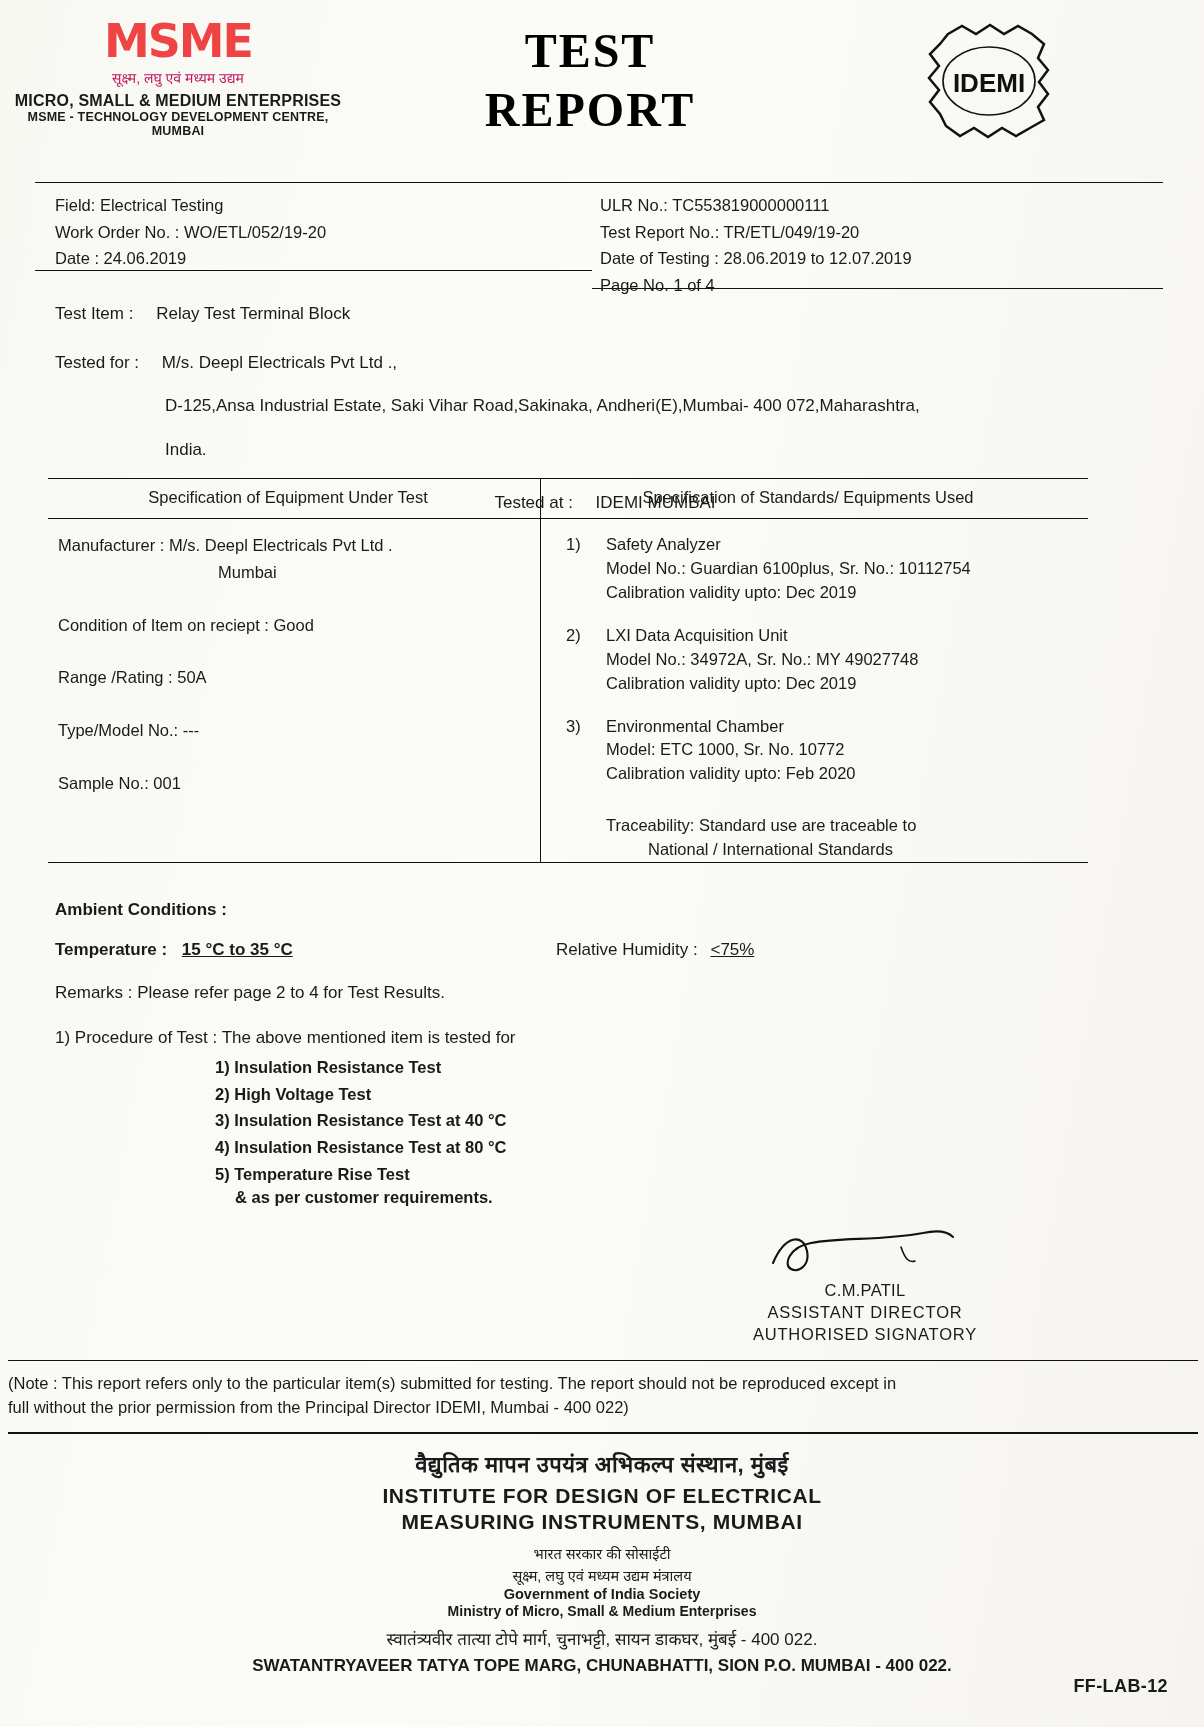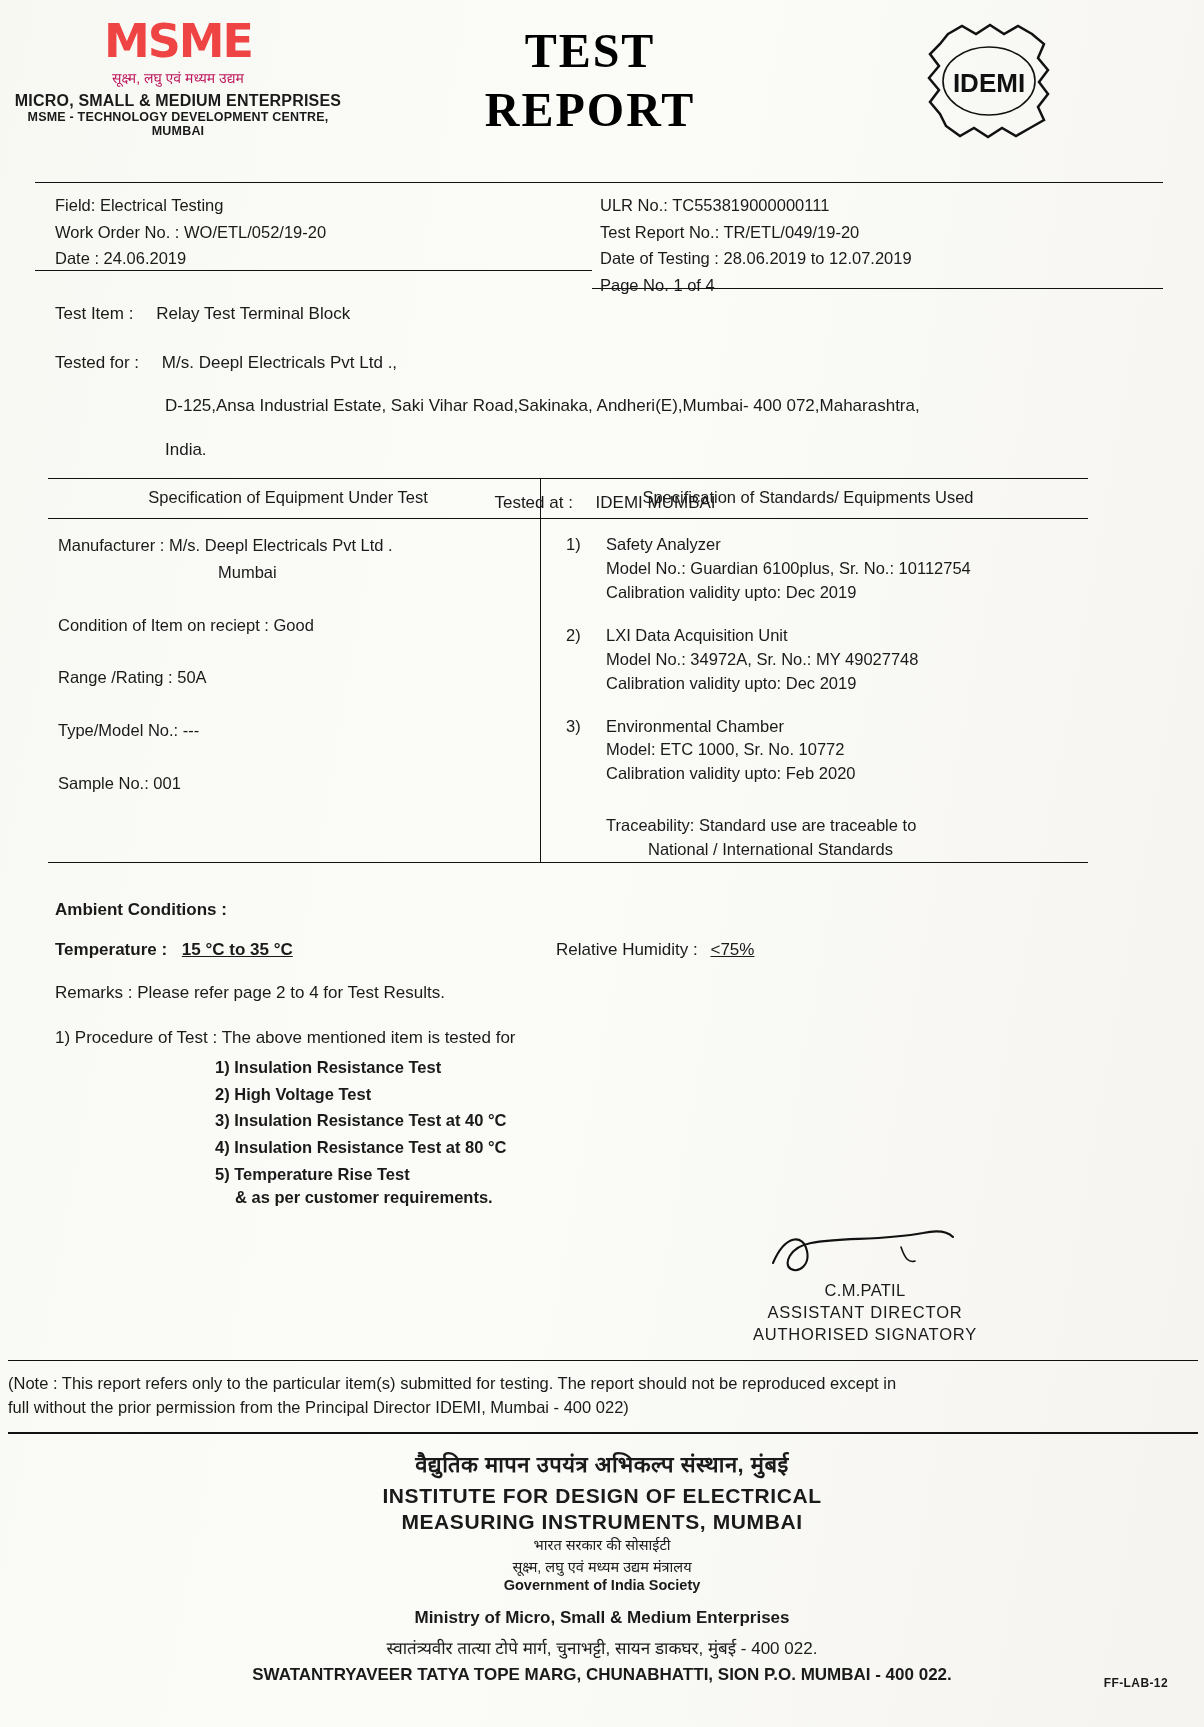--- a/index.html
+++ b/index.html
@@ -281,49 +281,50 @@
     margin-top: 6px;
   }
   .footer .f-en2 {
     font-size: 21px;
     font-weight: bold;
     letter-spacing: .6px;
     margin-top: 2px;
   }
   .footer .f-hi2 {
     font-size: 14.5px;
+    margin-top: 9px;
   }
   .footer .f-hi3 {
     font-size: 14.5px;
     margin-top: 2px;
   }
   .footer .f-en3 {
     font-size: 14.5px;
     font-weight: bold;
     margin-top: 1px;
   }
   .footer .f-en4 {
-    font-size: 17px;
-    font-weight: bold;
-    margin-top: 15px;
+    font-size: 14px;
+    font-weight: bold;
+    margin-top: 1px;
   }
   .footer .f-hi4 {
     font-size: 17px;
     margin-top: 8px;
   }
   .footer .f-en5 {
     font-size: 17px;
     font-weight: bold;
     margin-top: 6px;
   }
   .ff {
     position: absolute;
     right: 36px;
     top: 1676px;
-    font-size: 12px;
+    font-size: 18px;
     font-weight: bold;
     letter-spacing: .4px;
   }
 </style>
 </head>
 <body>
 
 <div class="page">
 
   <div class="header">

